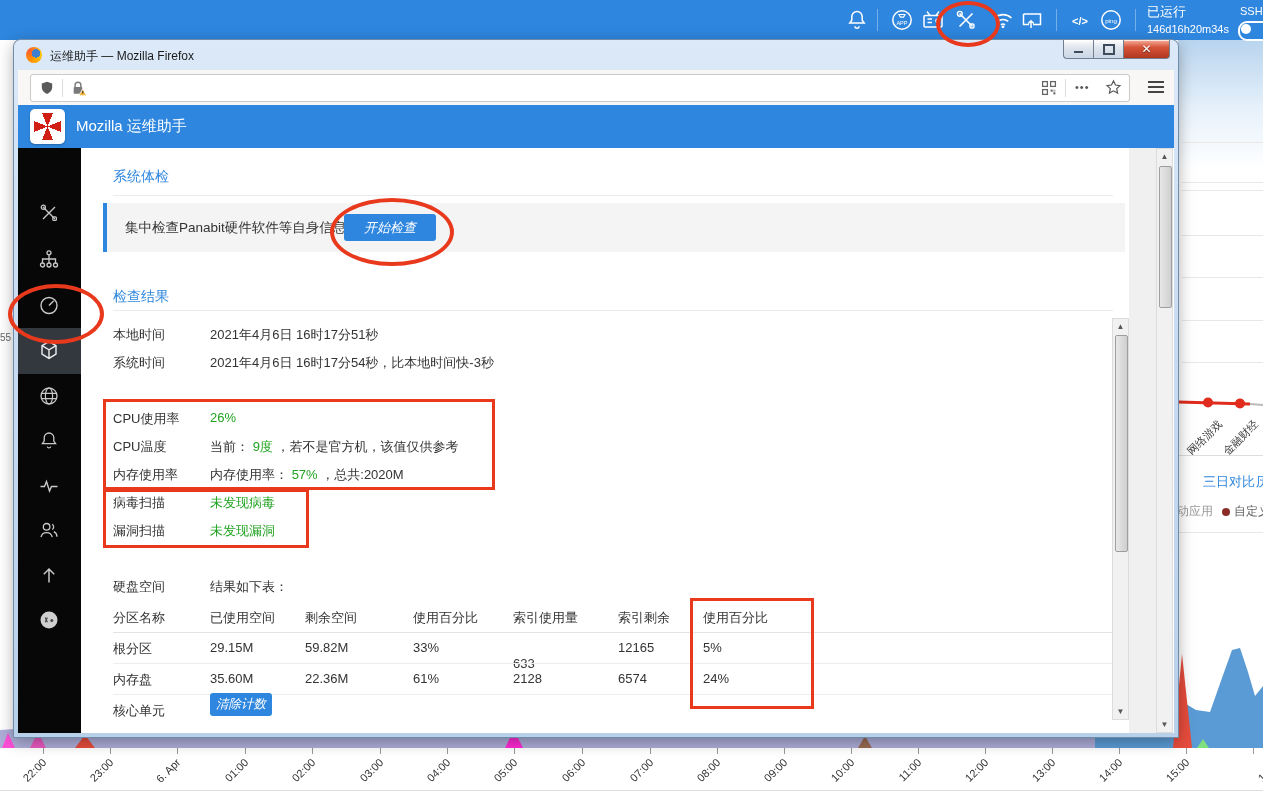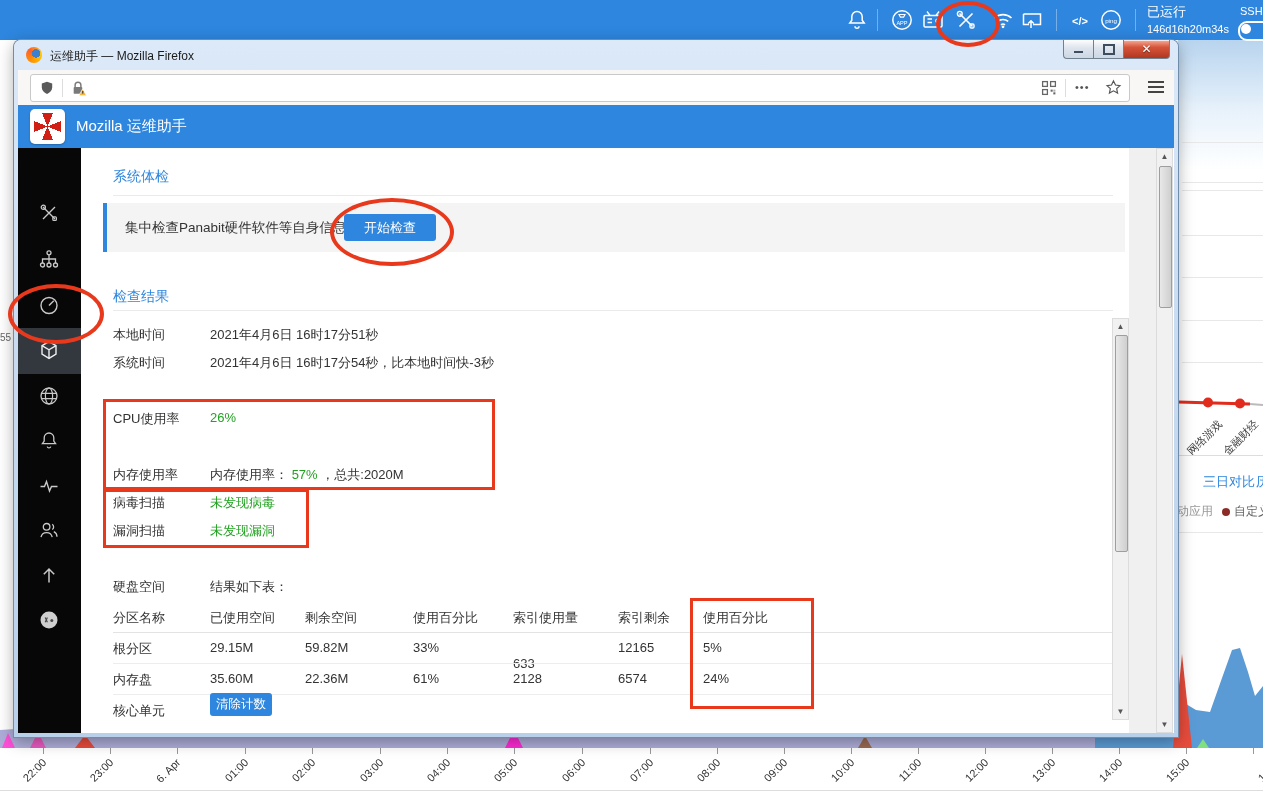--- a/index.html
+++ b/index.html
@@ -63,21 +63,21 @@
   .gutter{left:1111px;top:43px;width:27px;height:585px;background:#f0f0f0;}
   .sbar{background:#f1f1f1;border:1px solid #dcdcdc;box-sizing:border-box;}
   .sb-arrow{left:1px;width:13px;text-align:center;color:#555;font-size:8px;line-height:15px;}
   .sb-thumb{left:2px;width:11px;background:linear-gradient(90deg,#e8e8e8,#cfcfcf);border:1px solid #9e9e9e;border-radius:2px;}
 
   
   .sec-title{font-size:14px;color:#2e86de;}
   .hline{height:1px;background:#ebebeb;}
   .info-box{left:85px;top:98px;width:1018px;height:49px;background:#f4f4f4;border-left:4px solid #2e86de;}
   .info-text{left:18px;top:0;line-height:49px;font-size:13.5px;color:#333;}
-  .btn{background:#2e86de;color:#fff;font-size:13px;border:none;border-radius:3px;text-align:center;}
+  .btn{background:#2e86de;color:#fff;font-size:13px;border:none;border-radius:3px;text-align:center;font-style:italic;}
   .start-btn{left:237px;top:11px;width:92px;height:27px;line-height:27px;}
   .rrow{left:0;width:1094px;height:28px;}
   .rlabel{position:absolute;left:95px;font-size:13px;color:#333;}
   .rval{position:absolute;left:192px;font-size:13px;color:#333;white-space:nowrap;}
   .g{color:#21a321;}
   .warnred{color:#e8442c;}
   .lnk{color:#2e86de;}
   .cell{position:absolute;font-size:13px;color:#333;white-space:nowrap;}
   .c0{left:95px;}.c1{left:192px;}.c2{left:287px;}.c3{left:395px;}.c4{left:495px;}.c5{left:600px;}.c6{left:685px;}
   .clear-btn{left:192px;top:588px;width:62px;height:23px;line-height:23px;font-size:12.5px;}
@@ -367,20 +367,24 @@
         <span class="rval">2021年4月6日 16时17分51秒</span>
       </div>
       <div class="abs rrow" style="top:249px">
         <span class="rlabel">系统时间</span>
         <span class="rval">2021年4月6日 16时17分54秒，比本地时间快-3秒</span>
       </div>
       <div class="abs rrow" style="top:305px">
         <span class="rlabel">CPU使用率</span>
         <span class="rval g">26%</span>
       </div>
+      <div class="abs rrow" style="top:333px">
+        <span class="rlabel">CPU温度</span>
+        <span class="rval"><span>当前： </span><span class="g">9度</span><span> ，若不是官方机，该值仅供参考</span></span>
+      </div>
       <div class="abs rrow" style="top:361px">
         <span class="rlabel">内存使用率</span>
         <span class="rval"><span>内存使用率： </span><span class="g">57%</span><span> ，总共:2020M</span></span>
       </div>
       <div class="abs rrow" style="top:417px">
         <span class="rlabel">漏洞扫描</span>
         <span class="rval g">未发现漏洞</span>
       </div>
       <div class="abs rrow" style="top:389px">
         <span class="rlabel">病毒扫描</span>

